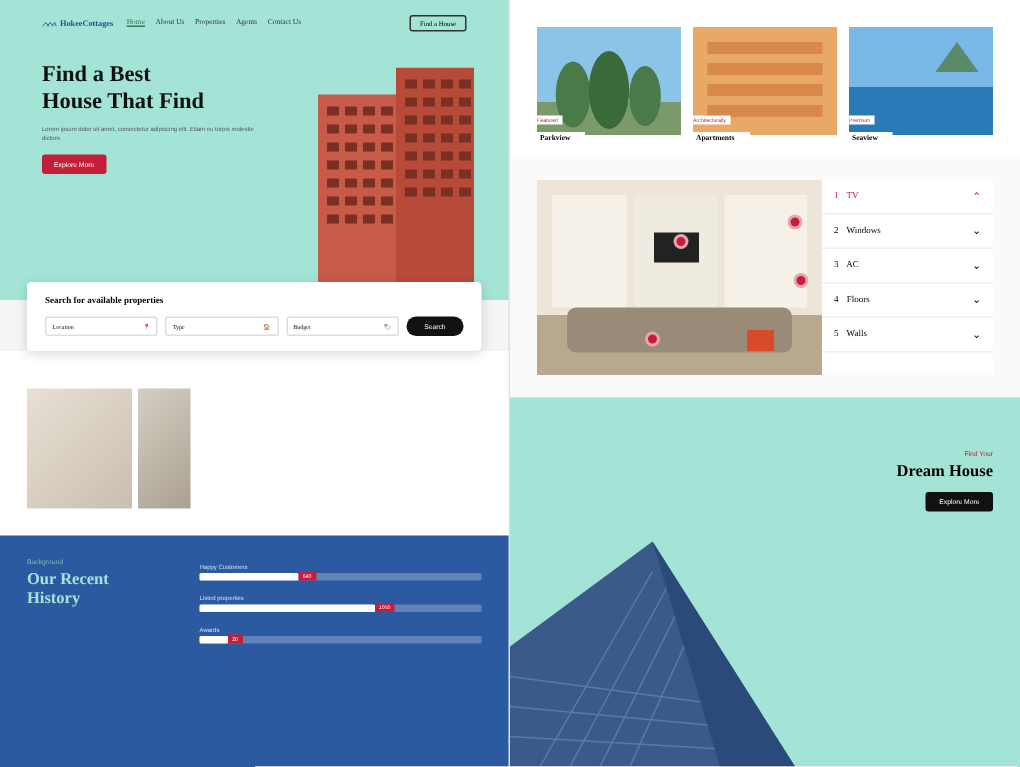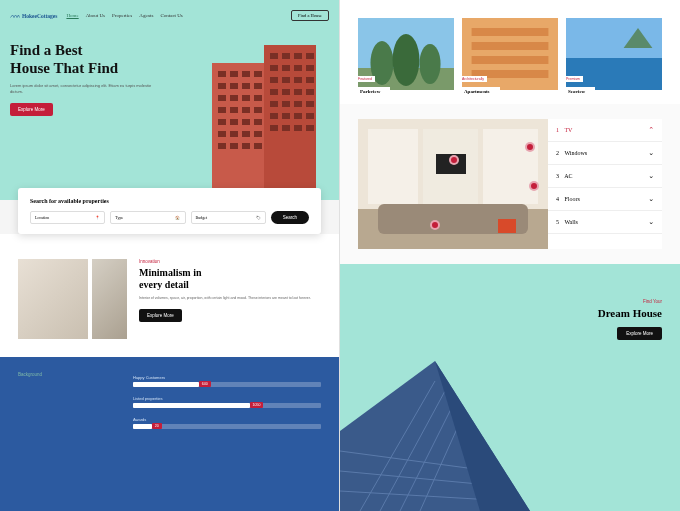--- a/index.html
+++ b/index.html
@@ -1,21 +1,21 @@
 <!DOCTYPE html>
 <html><head>
 <meta charset="utf-8">
 <style>
 *{margin:0;padding:0;box-sizing:border-box;font-family:Georgia,serif}
 body{width:680px;height:511px;display:flex;background:#f5f5f5;overflow:hidden}
 .col{width:340px;display:flex;flex-direction:column}
 .left{border-right:1px solid #e0e0e0}
 
 
-.hero{background:#a3e4d7;padding:10px 10px 0;position:relative;height:200px}
+.hero{background:#a3e4d7;padding:10px 28px 0;position:relative;height:200px}
 .nav{display:flex;align-items:center;gap:9px;font-size:5px;font-family:Arial,sans-serif}
 .logo{display:flex;align-items:center;gap:2px;color:#1a5490;font-weight:bold;font-size:5.5px}
 .logo-icon{width:10px;height:6px}
 .nav-links{display:flex;gap:7px;color:#333}
 .nav-link{cursor:pointer}
 .nav-link.active{color:#2a7a5a;text-decoration:underline}
 .find-btn{margin-left:auto;border:1px solid #333;padding:2px 6px;border-radius:2px;font-size:4.5px;background:transparent}
 .hero-content{margin-top:20px;max-width:150px}
 .hero-title{font-size:15px;font-weight:bold;line-height:1.2;color:#111}
 .hero-sub{font-size:4px;color:#555;margin-top:6px;font-family:Arial,sans-serif;line-height:1.5}
@@ -183,34 +183,29 @@
         </div>
       <button class="search-btn">Search</button>
     </div>
   </div>
 
   <div class="minimalism">
     <div class="min-imgs">
       <div class="min-img1"></div>
       <div class="min-img2"></div>
     </div>
-    <div class="min-text">
-      <div class="eyebrow">Innovation</div>
-      <div class="min-title">
-        <div>Minimalism in</div>
-          <div>every detail</div>
-      </div>
-      <div class="min-sub">Interior of volumes, space, air, proportion, with certain light and mood. These interiors are meant to last forever.</div>
-      <button class="min-btn">Explore More</button>
-    </div>
   </div>
 
   <div class="history">
     <div class="hist-left">
       <div class="hist-eyebrow">Background</div>
+      <div class="hist-title">
+        <div>Our Recent</div>
+          <div>History</div>
+      </div>
     </div>
     <div class="hist-right">
       <div>
         <div class="stat-label">Happy Customers</div>
         <div class="bar">
             <div class="bar-fill" style="width:35%"></div>
             <div class="bar-tag" style="left:35%">640</div>
           </div>
       </div>
       <div>

